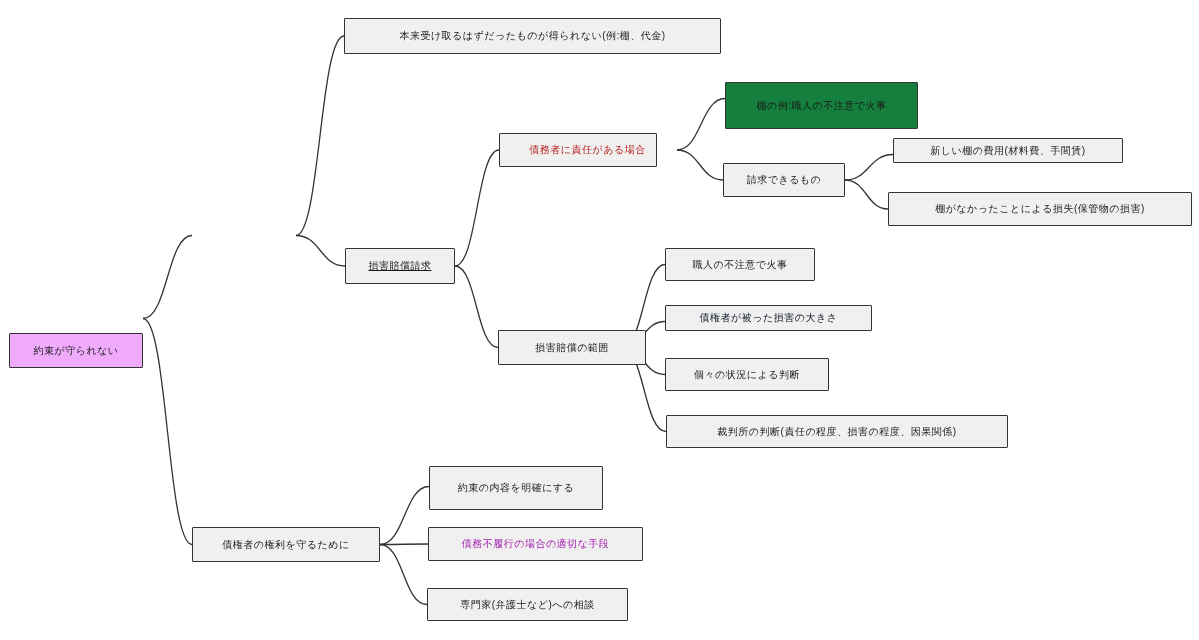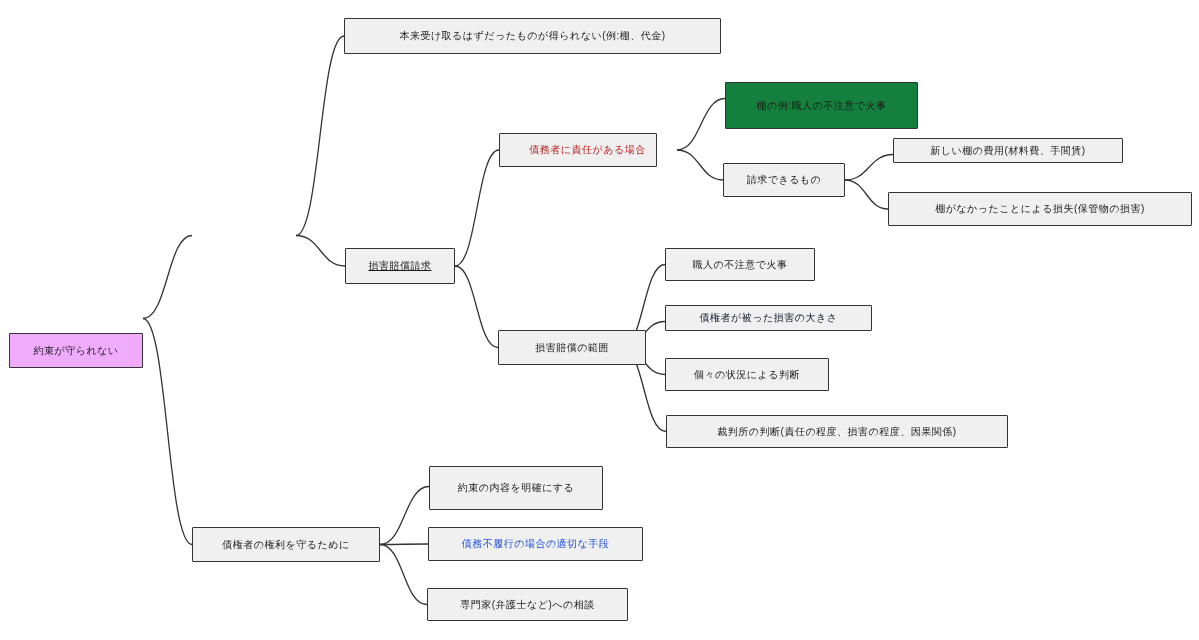--- a/index.html
+++ b/index.html
@@ -74,16 +74,16 @@
       <div class="node" style="left: 723px; top: 163px; width: 122px; height: 34px; background: rgb(240, 240, 240); border: 1.5px solid rgb(51, 51, 51); color: rgb(26, 26, 26);">請求できるもの</div>
       <div class="node" style="left: 893px; top: 138px; width: 230px; height: 25px; background: rgb(240, 240, 240); border: 1.5px solid rgb(51, 51, 51); color: rgb(26, 26, 26);">新しい棚の費用(材料費、手間賃)</div>
       <div class="node" style="left: 888px; top: 192px; width: 304px; height: 34px; background: rgb(240, 240, 240); border: 1.5px solid rgb(51, 51, 51); color: rgb(26, 26, 26);">棚がなかったことによる損失(保管物の損害)</div>
       <div class="node" style="left: 498px; top: 330px; width: 148px; height: 35px; background: rgb(240, 240, 240); border: 1.5px solid rgb(51, 51, 51); color: rgb(26, 26, 26);">損害賠償の範囲</div>
       <div class="node" style="left: 665px; top: 248px; width: 150px; height: 33px; background: rgb(240, 240, 240); border: 1.5px solid rgb(51, 51, 51); color: rgb(26, 26, 26);">職人の不注意で火事</div>
       <div class="node" style="left: 665px; top: 305px; width: 207px; height: 26px; background: rgb(240, 240, 240); border: 1.5px solid rgb(51, 51, 51); color: #0f172a;">債権者が被った損害の大きさ</div>
       <div class="node" style="left: 665px; top: 358px; width: 164px; height: 33px; background: rgb(240, 240, 240); border: 1.5px solid rgb(51, 51, 51); color: rgb(26, 26, 26);">個々の状況による判断</div>
       <div class="node" style="left: 666px; top: 415px; width: 342px; height: 33px; background: rgb(240, 240, 240); border: 1.5px solid rgb(51, 51, 51); color: rgb(26, 26, 26);">裁判所の判断(責任の程度、損害の程度、因果関係)</div>
       <div class="node" style="left: 192px; top: 527px; width: 188px; height: 35px; background: rgb(240, 240, 240); border: 1.5px solid rgb(51, 51, 51); color: rgb(26, 26, 26);">債権者の権利を守るために</div>
       <div class="node" style="left: 429px; top: 466px; width: 174px; height: 44px; background: rgb(240, 240, 240); border: 1.5px solid rgb(51, 51, 51); color: rgb(26, 26, 26);">約束の内容を明確にする</div>
-      <div class="node" style="left: 428px; top: 527px; width: 215px; height: 34px; background: rgb(240, 240, 240); border: 1.5px solid rgb(51, 51, 51); color: #1d4ed8;">債務不履行の場合の適切な手段</div>
+      <div class="node" style="left: 428px; top: 527px; width: 215px; height: 34px; background: rgb(240, 240, 240); border: 1.5px solid rgb(51, 51, 51); color: #a21caf;">債務不履行の場合の適切な手段</div>
       <div class="node" style="left: 427px; top: 588px; width: 201px; height: 33px; background: rgb(240, 240, 240); border: 1.5px solid rgb(51, 51, 51); color: rgb(26, 26, 26);">専門家(弁護士など)への相談</div>
     </div>
 </div>
 
 </body></html>

